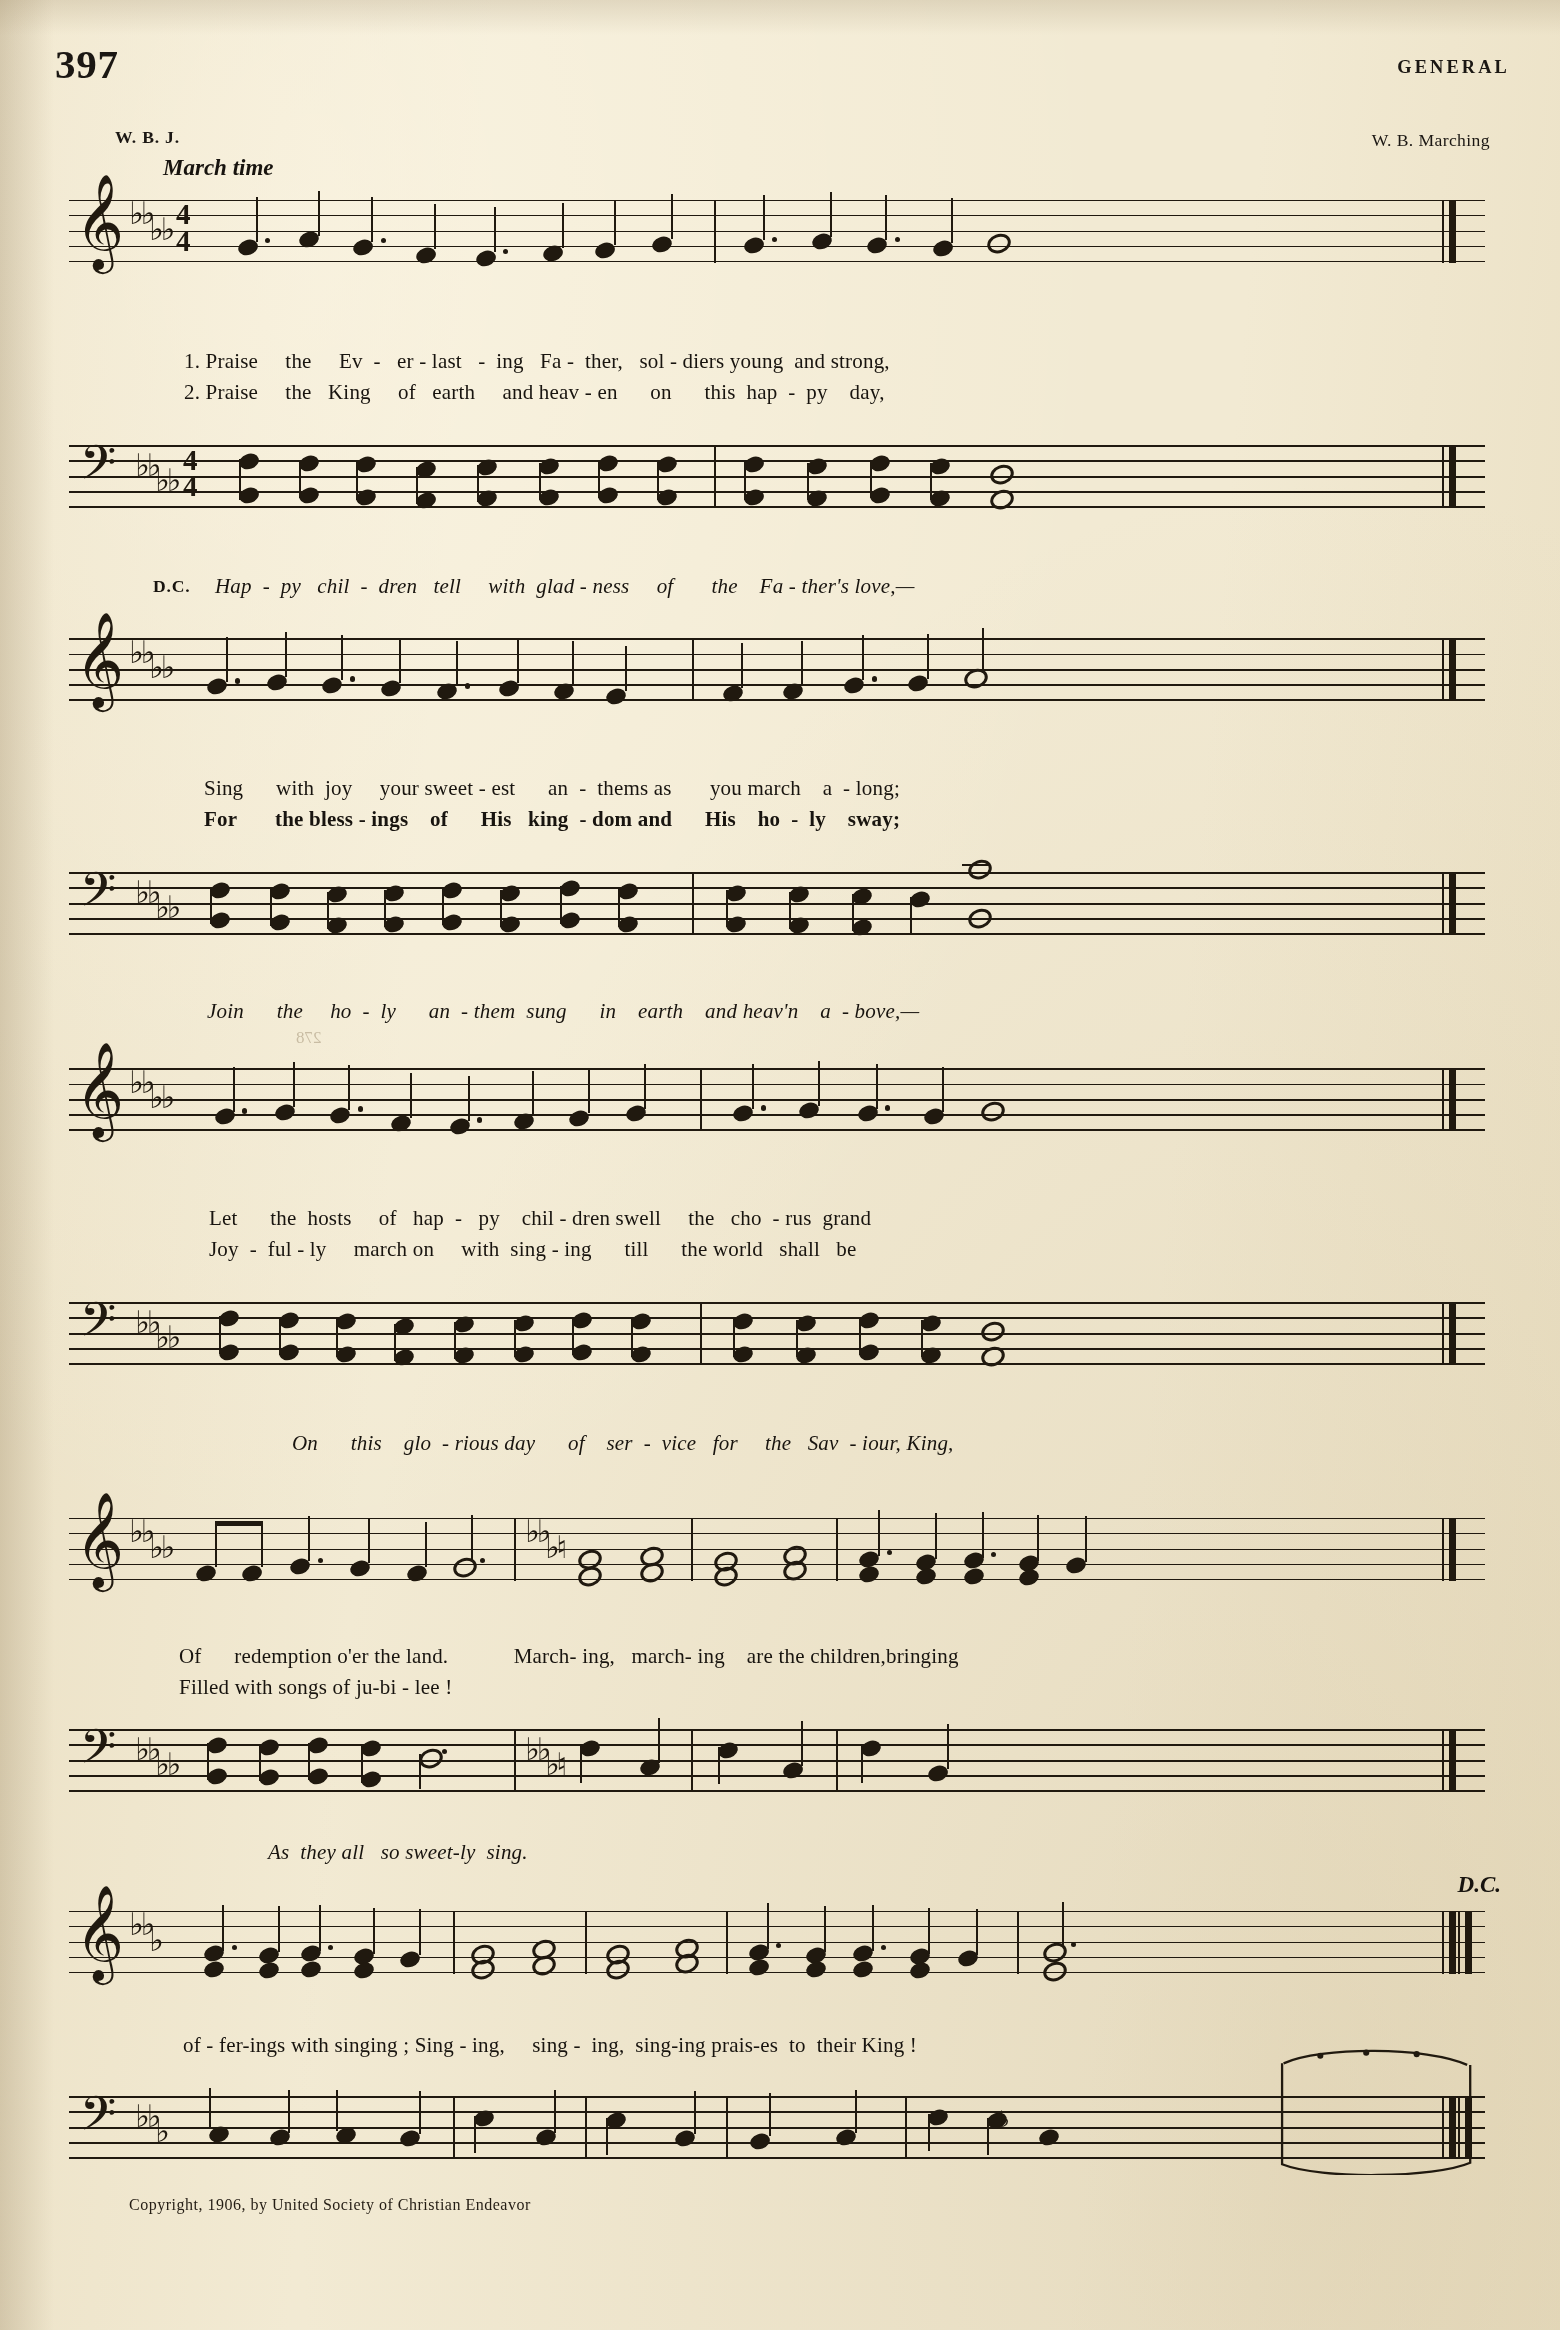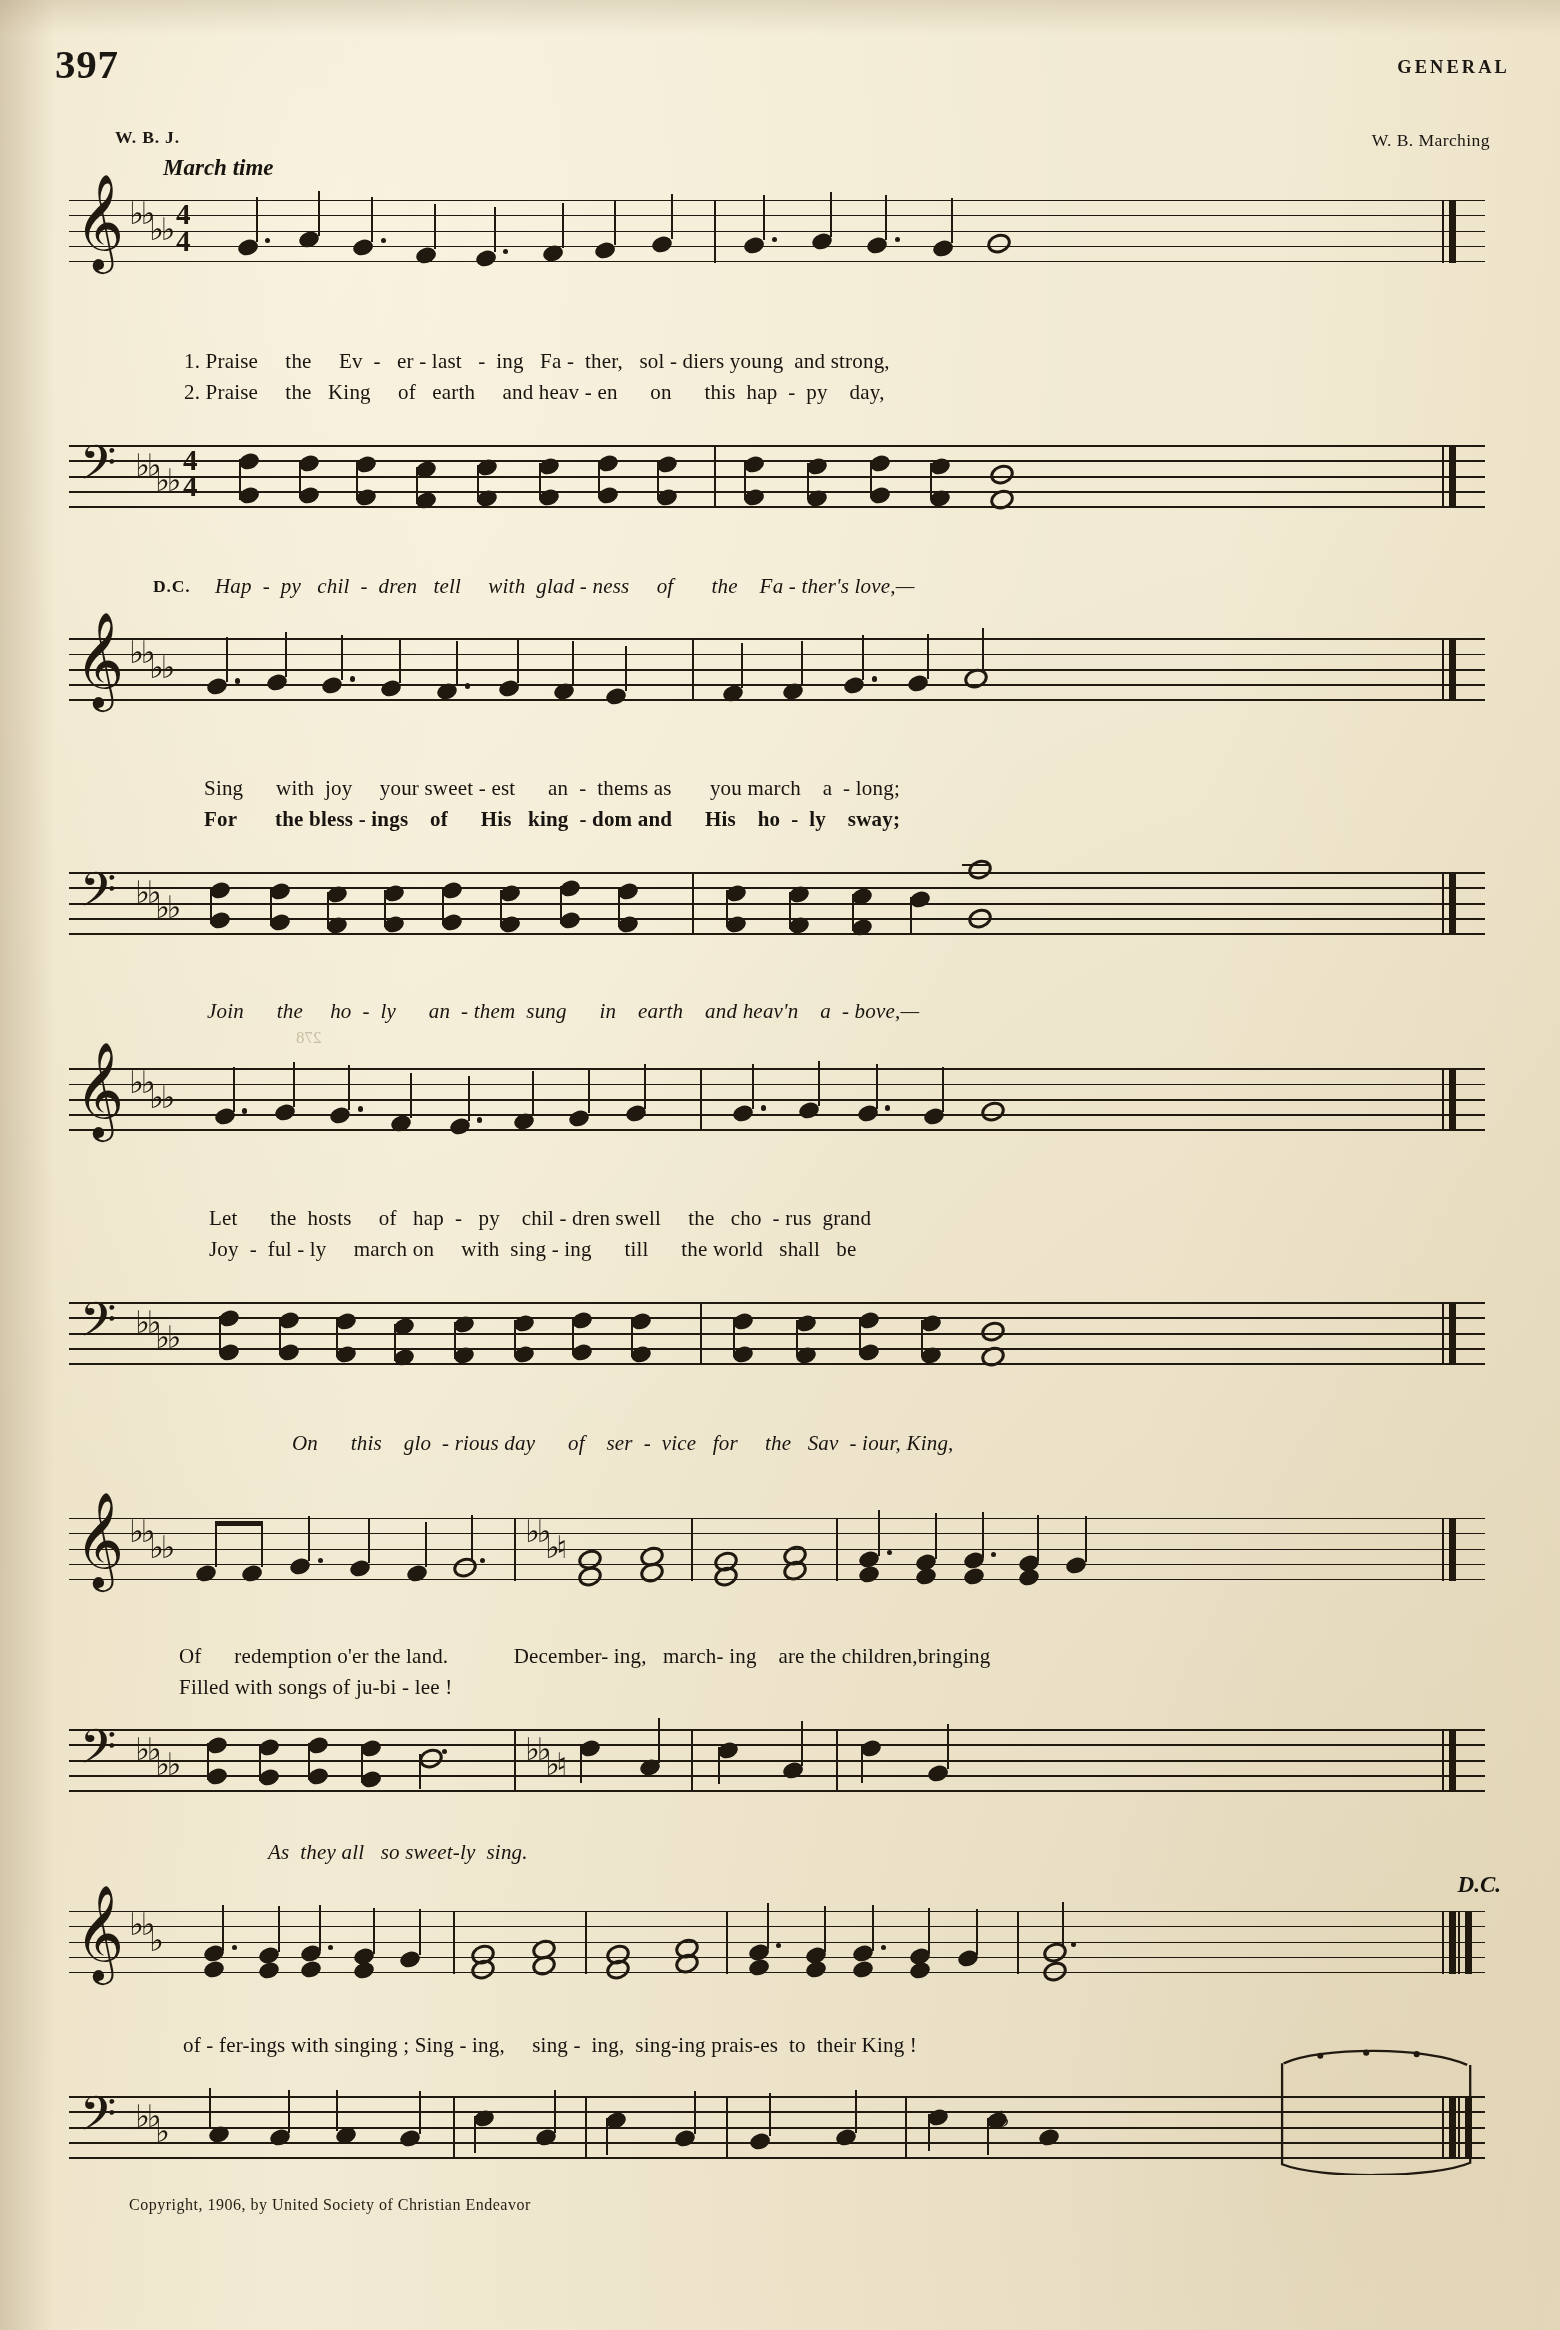--- a/index.html
+++ b/index.html
@@ -662,21 +662,21 @@
         <div class="nh" style="left:950px; top:52px;"></div>
         <div class="stem" style="left:968px; top:-3.1px; height:46px;"></div>
       <div class="nh" style="left:997px; top:40px;"></div>
         <div class="stem" style="left:1016px; top:-1.5px; height:46px;"></div>
       <div class="endbar" style="left:1373px;">
           <div class="thin"></div>
           <div class="thick"></div>
         </div>
     </div>
 
-    <div class="lyric" style="left:110px; top:134px;">Of      redemption o'er the land.            December- ing,   march- ing    are the children,bringing</div>
+    <div class="lyric" style="left:110px; top:134px;">Of      redemption o'er the land.            March- ing,   march- ing    are the children,bringing</div>
     <div class="lyric" style="left:110px; top:165px;">Filled with songs of ju-bi - lee !</div>
 
     <div class="staff" style="top:219px;">
       <div class="line l0"></div>
         <div class="line l1"></div>
         <div class="line l2"></div>
         <div class="line l3"></div>
         <div class="line l4"></div>
       <div class="clef bass" style="left:10.7px;">𝄢</div>
       <div class="keysig" style="left:66px; top:4.6px;">♭♭</div>

